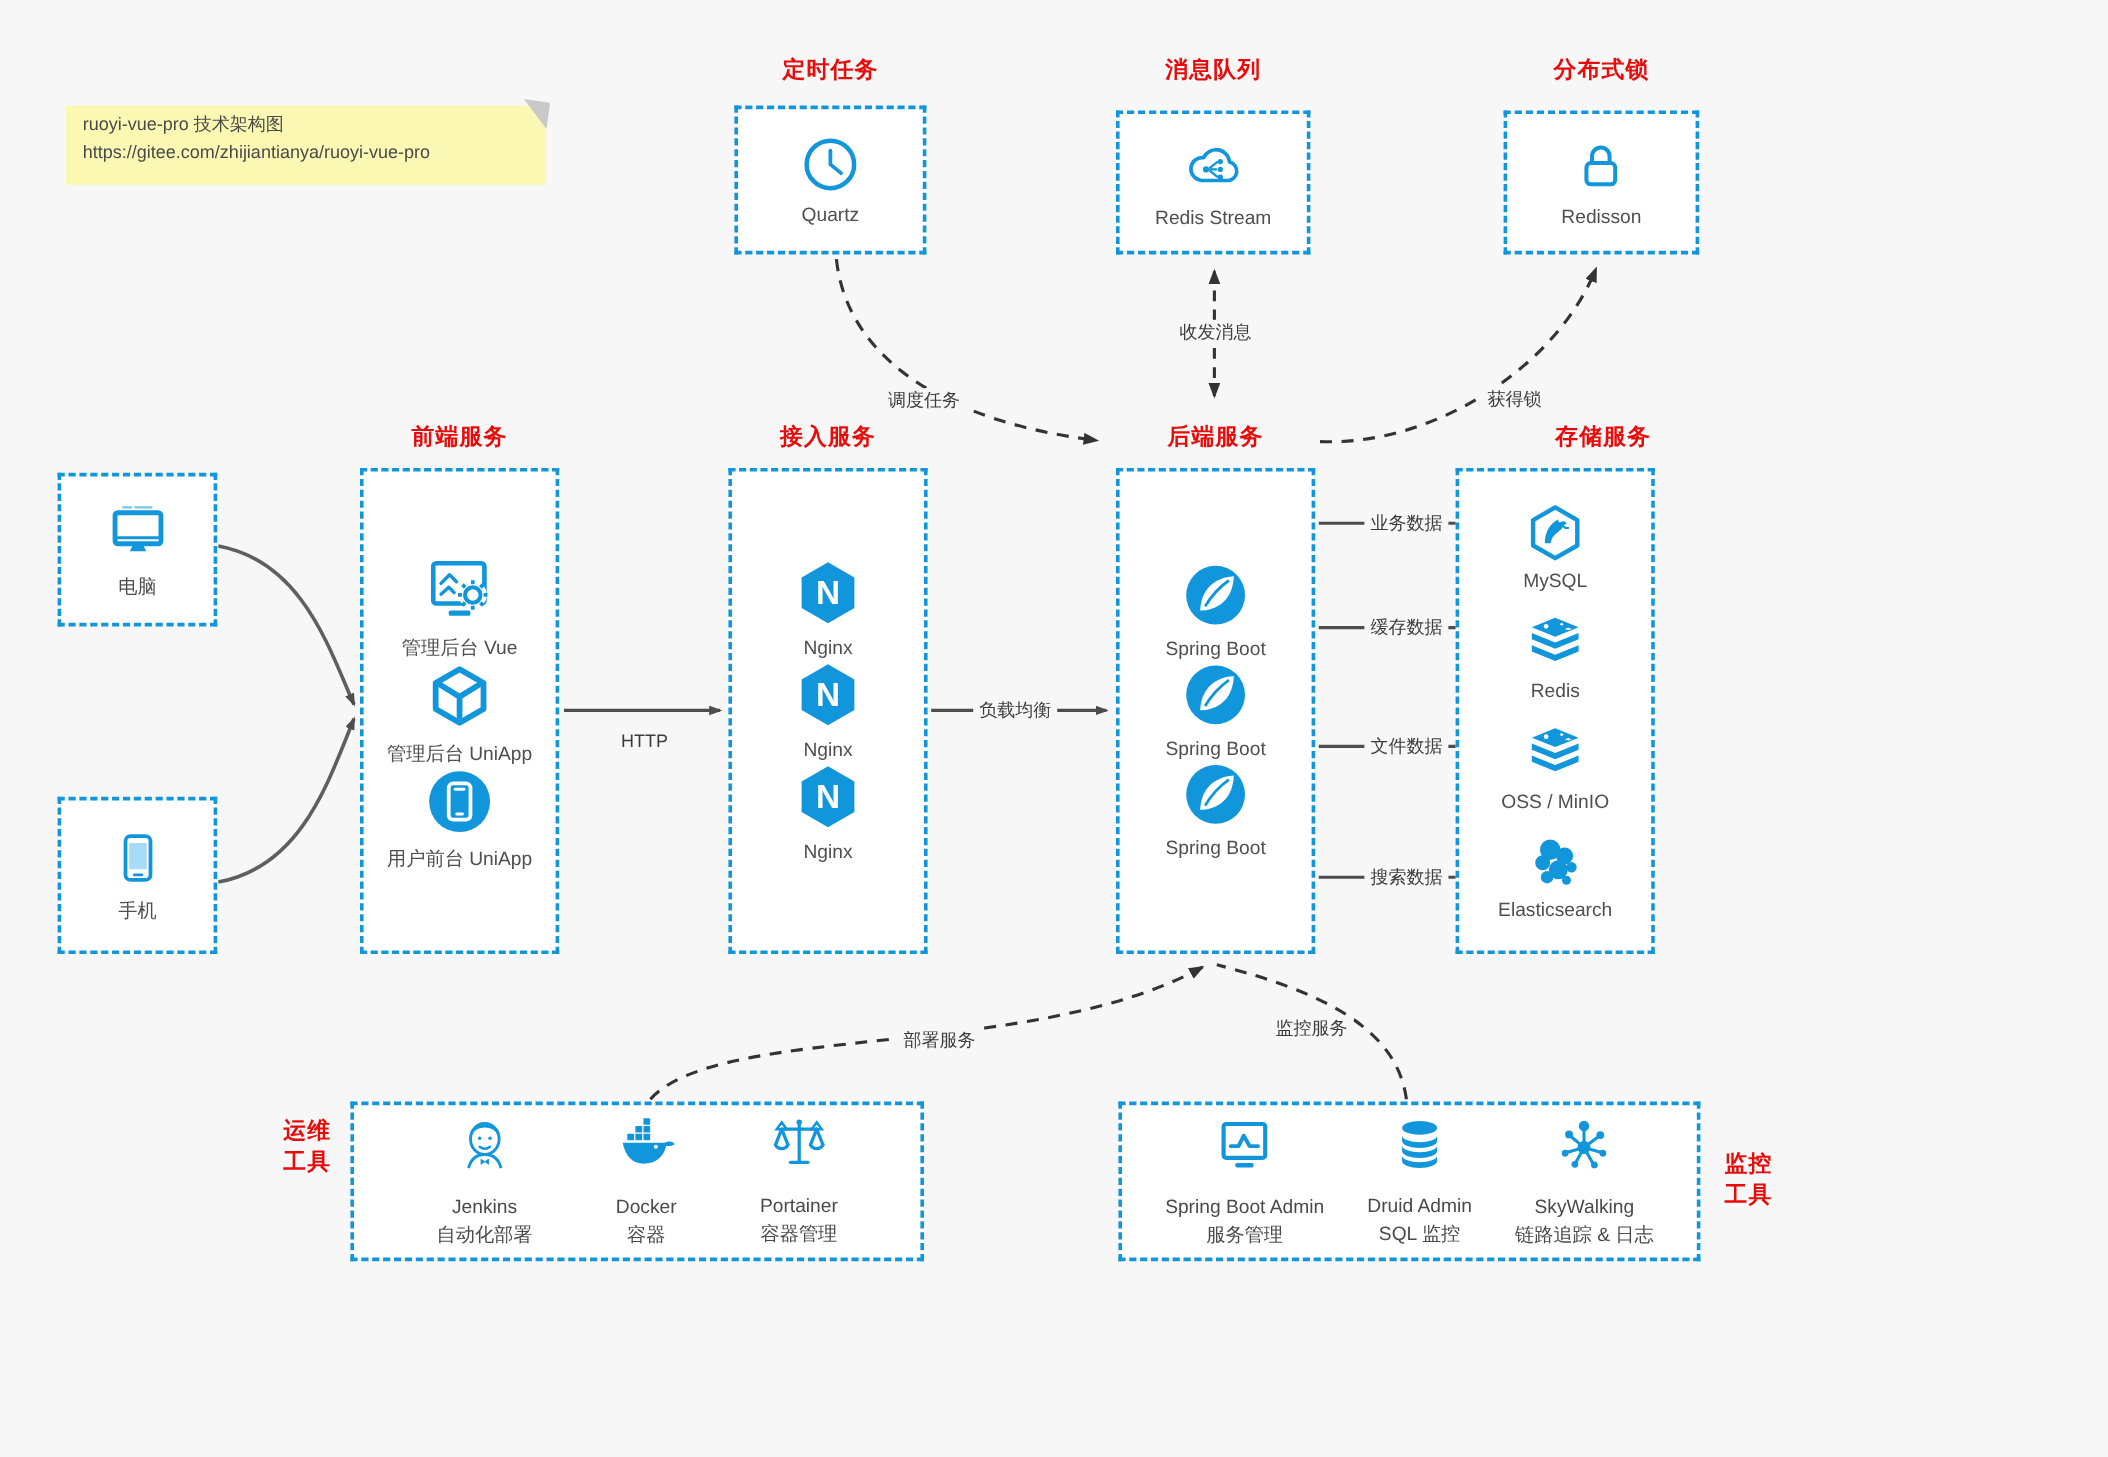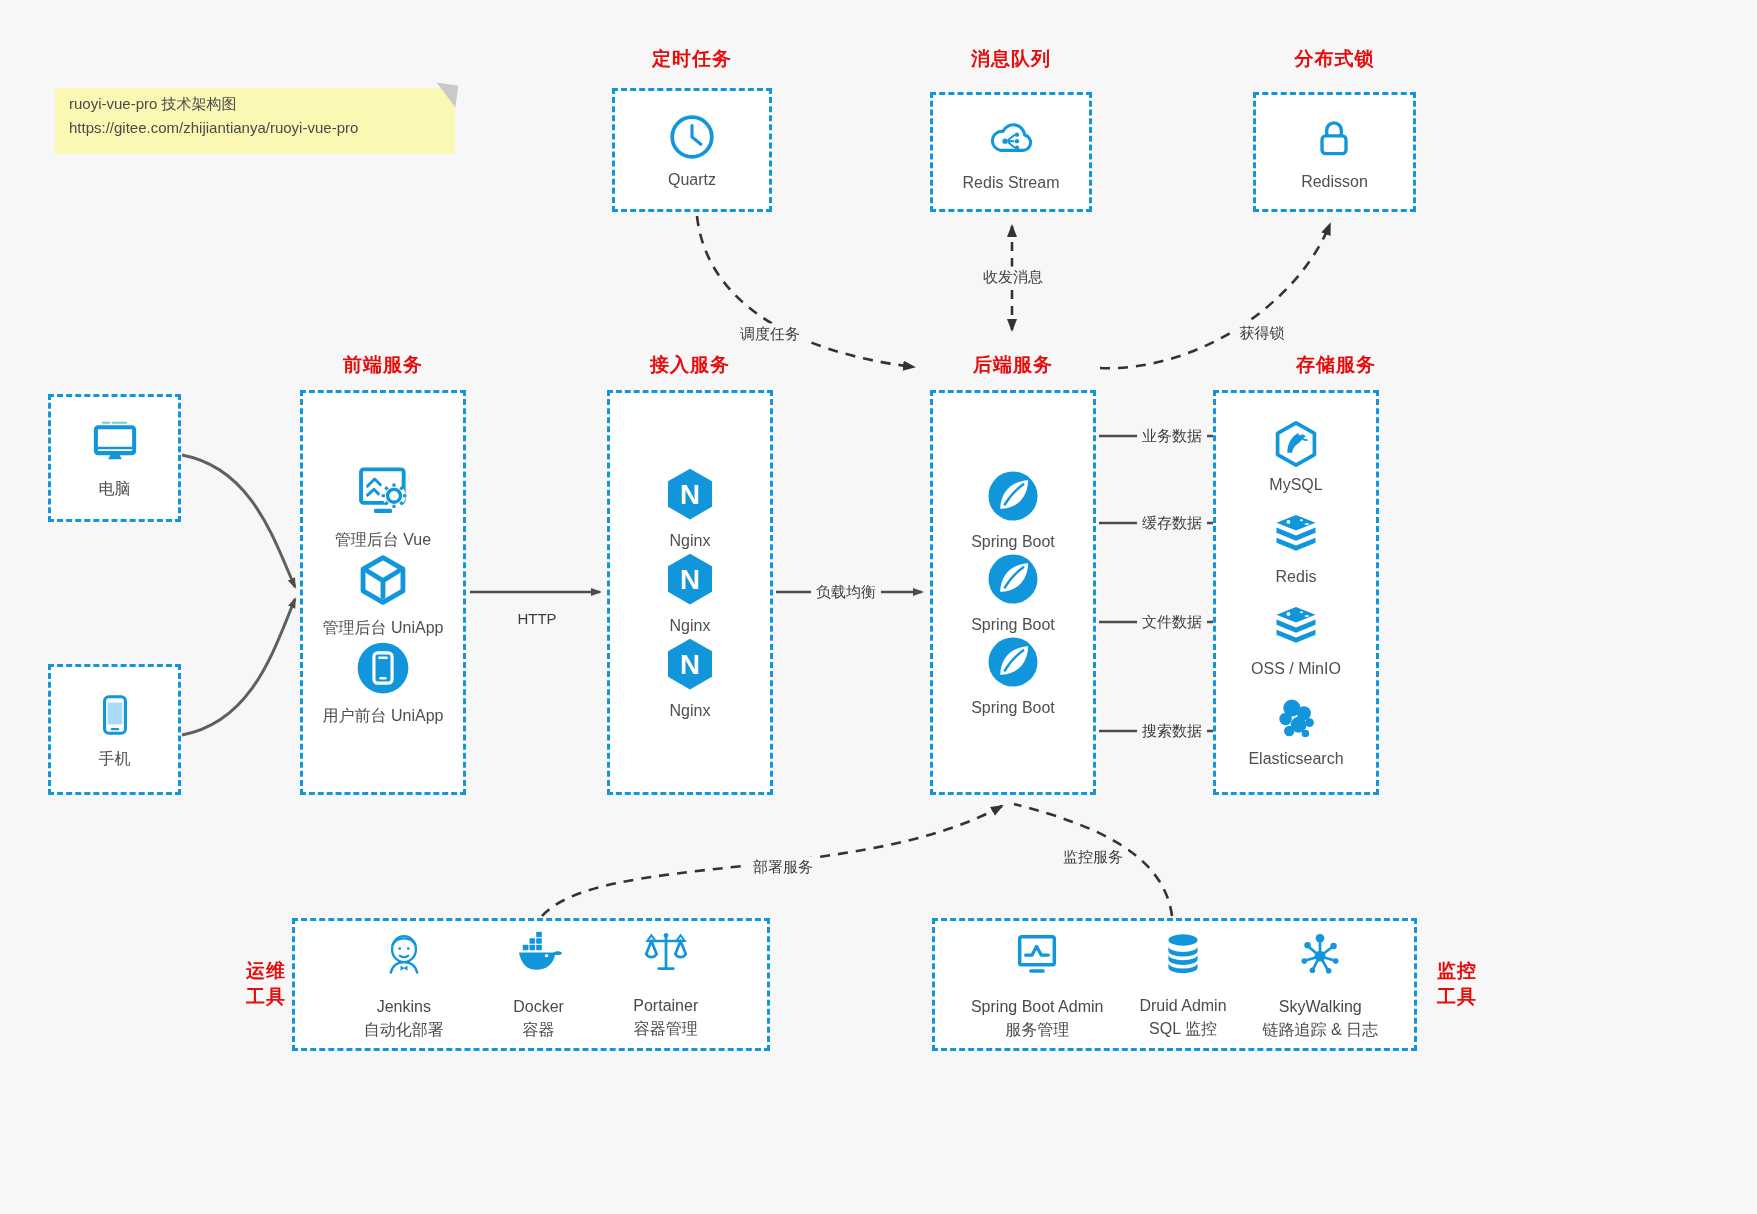--- a/index.html
+++ b/index.html
@@ -381,21 +381,21 @@
     <div class="lbl">OSS / MinIO</div>
   </div>
   <div class="svc" style="gap:6px">
     <svg class="ic" width="50" height="50">
         <use href="#sym-elasticsearch"></use>
       </svg>
     <div class="lbl">Elasticsearch</div>
   </div>
 </div>
 
-<div class="abs red-title" style="left:226px;top:958px;width:60px;text-align:right;">运维
+<div class="abs red-title" style="left:226px;top:930px;width:60px;">运维
 工具</div>
 <div class="abs dbox rowflex" style="left:292px;top:918px;width:478px;height:133px;">
   <div class="tool">
     <svg class="ic" width="52" height="52">
         <use href="#sym-jenkins"></use>
       </svg>
     <div class="lbl">
       <div>Jenkins</div>
       <div>自动化部署</div>
     </div>

